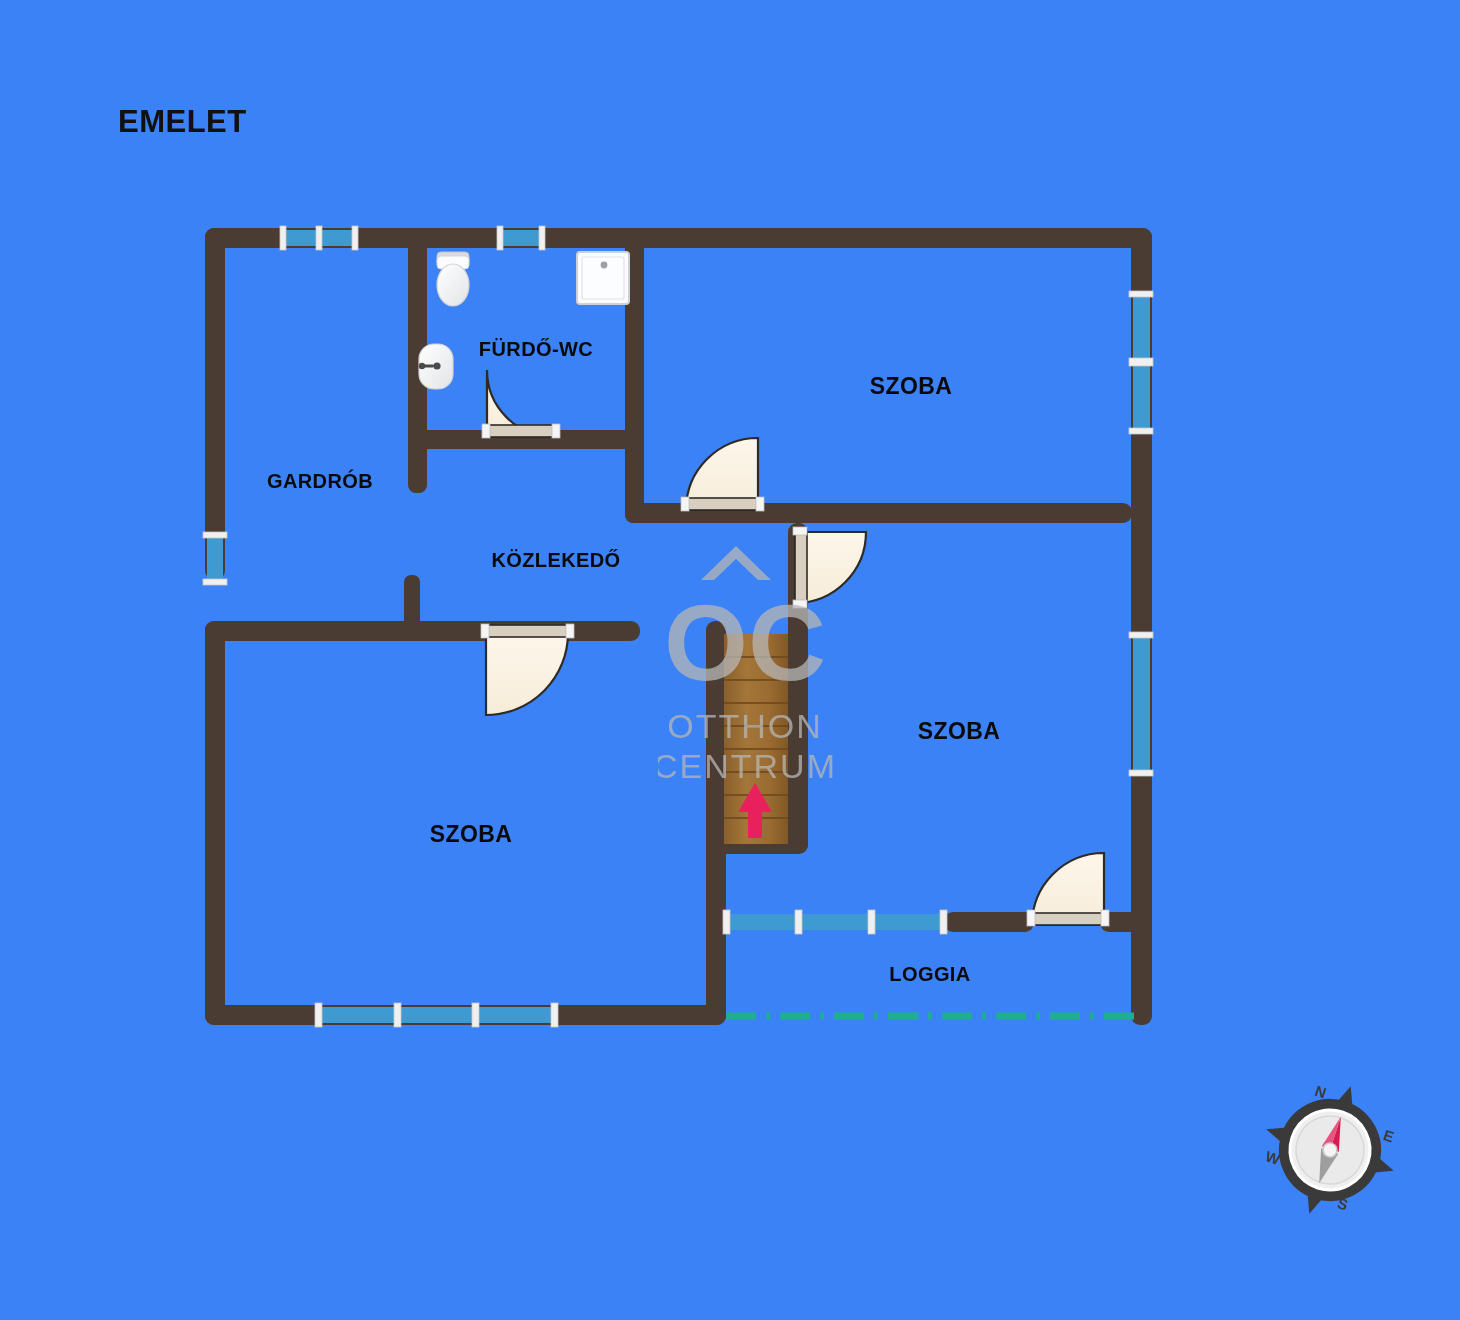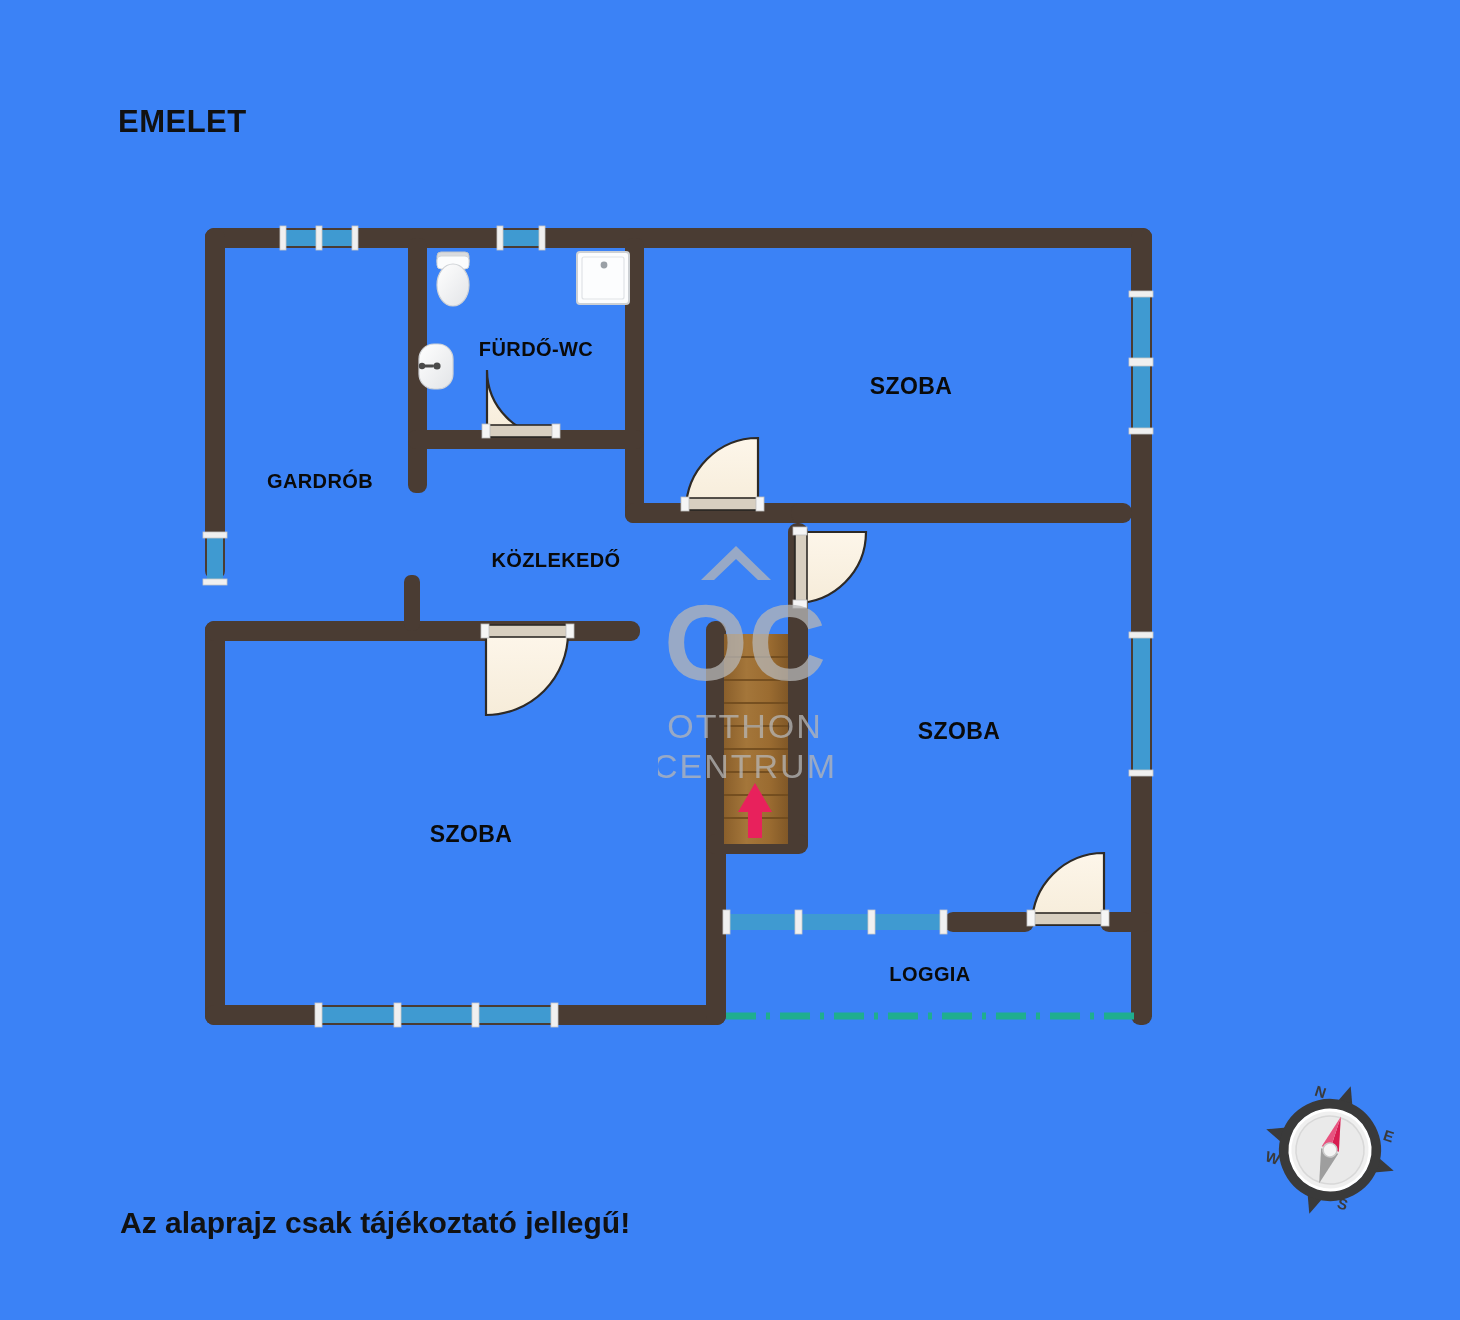--- a/index.html
+++ b/index.html
@@ -294,15 +294,14 @@
   </svg>
 
   <div class="room-label sm" style="left:320px; top:450px;margin-top:31px;">GARDRÓB</div>
   <div class="room-label sm" style="left:536px; top:349px;">FÜRDŐ-WC</div>
   <div class="room-label" style="left:911px; top:386px;">SZOBA</div>
   <div class="room-label sm" style="left:556px; top:560px;">KÖZLEKEDŐ</div>
   <div class="room-label" style="left:959px; top:731px;">SZOBA</div>
   <div class="room-label" style="left:471px; top:834px;">SZOBA</div>
   <div class="room-label sm" style="left:930px; top:974px;">LOGGIA</div>
 
-  <div id="disclaimer">Az alaprajz csak tájékoztató jellegű!</div>
 
 </div>
 
 </body></html>

